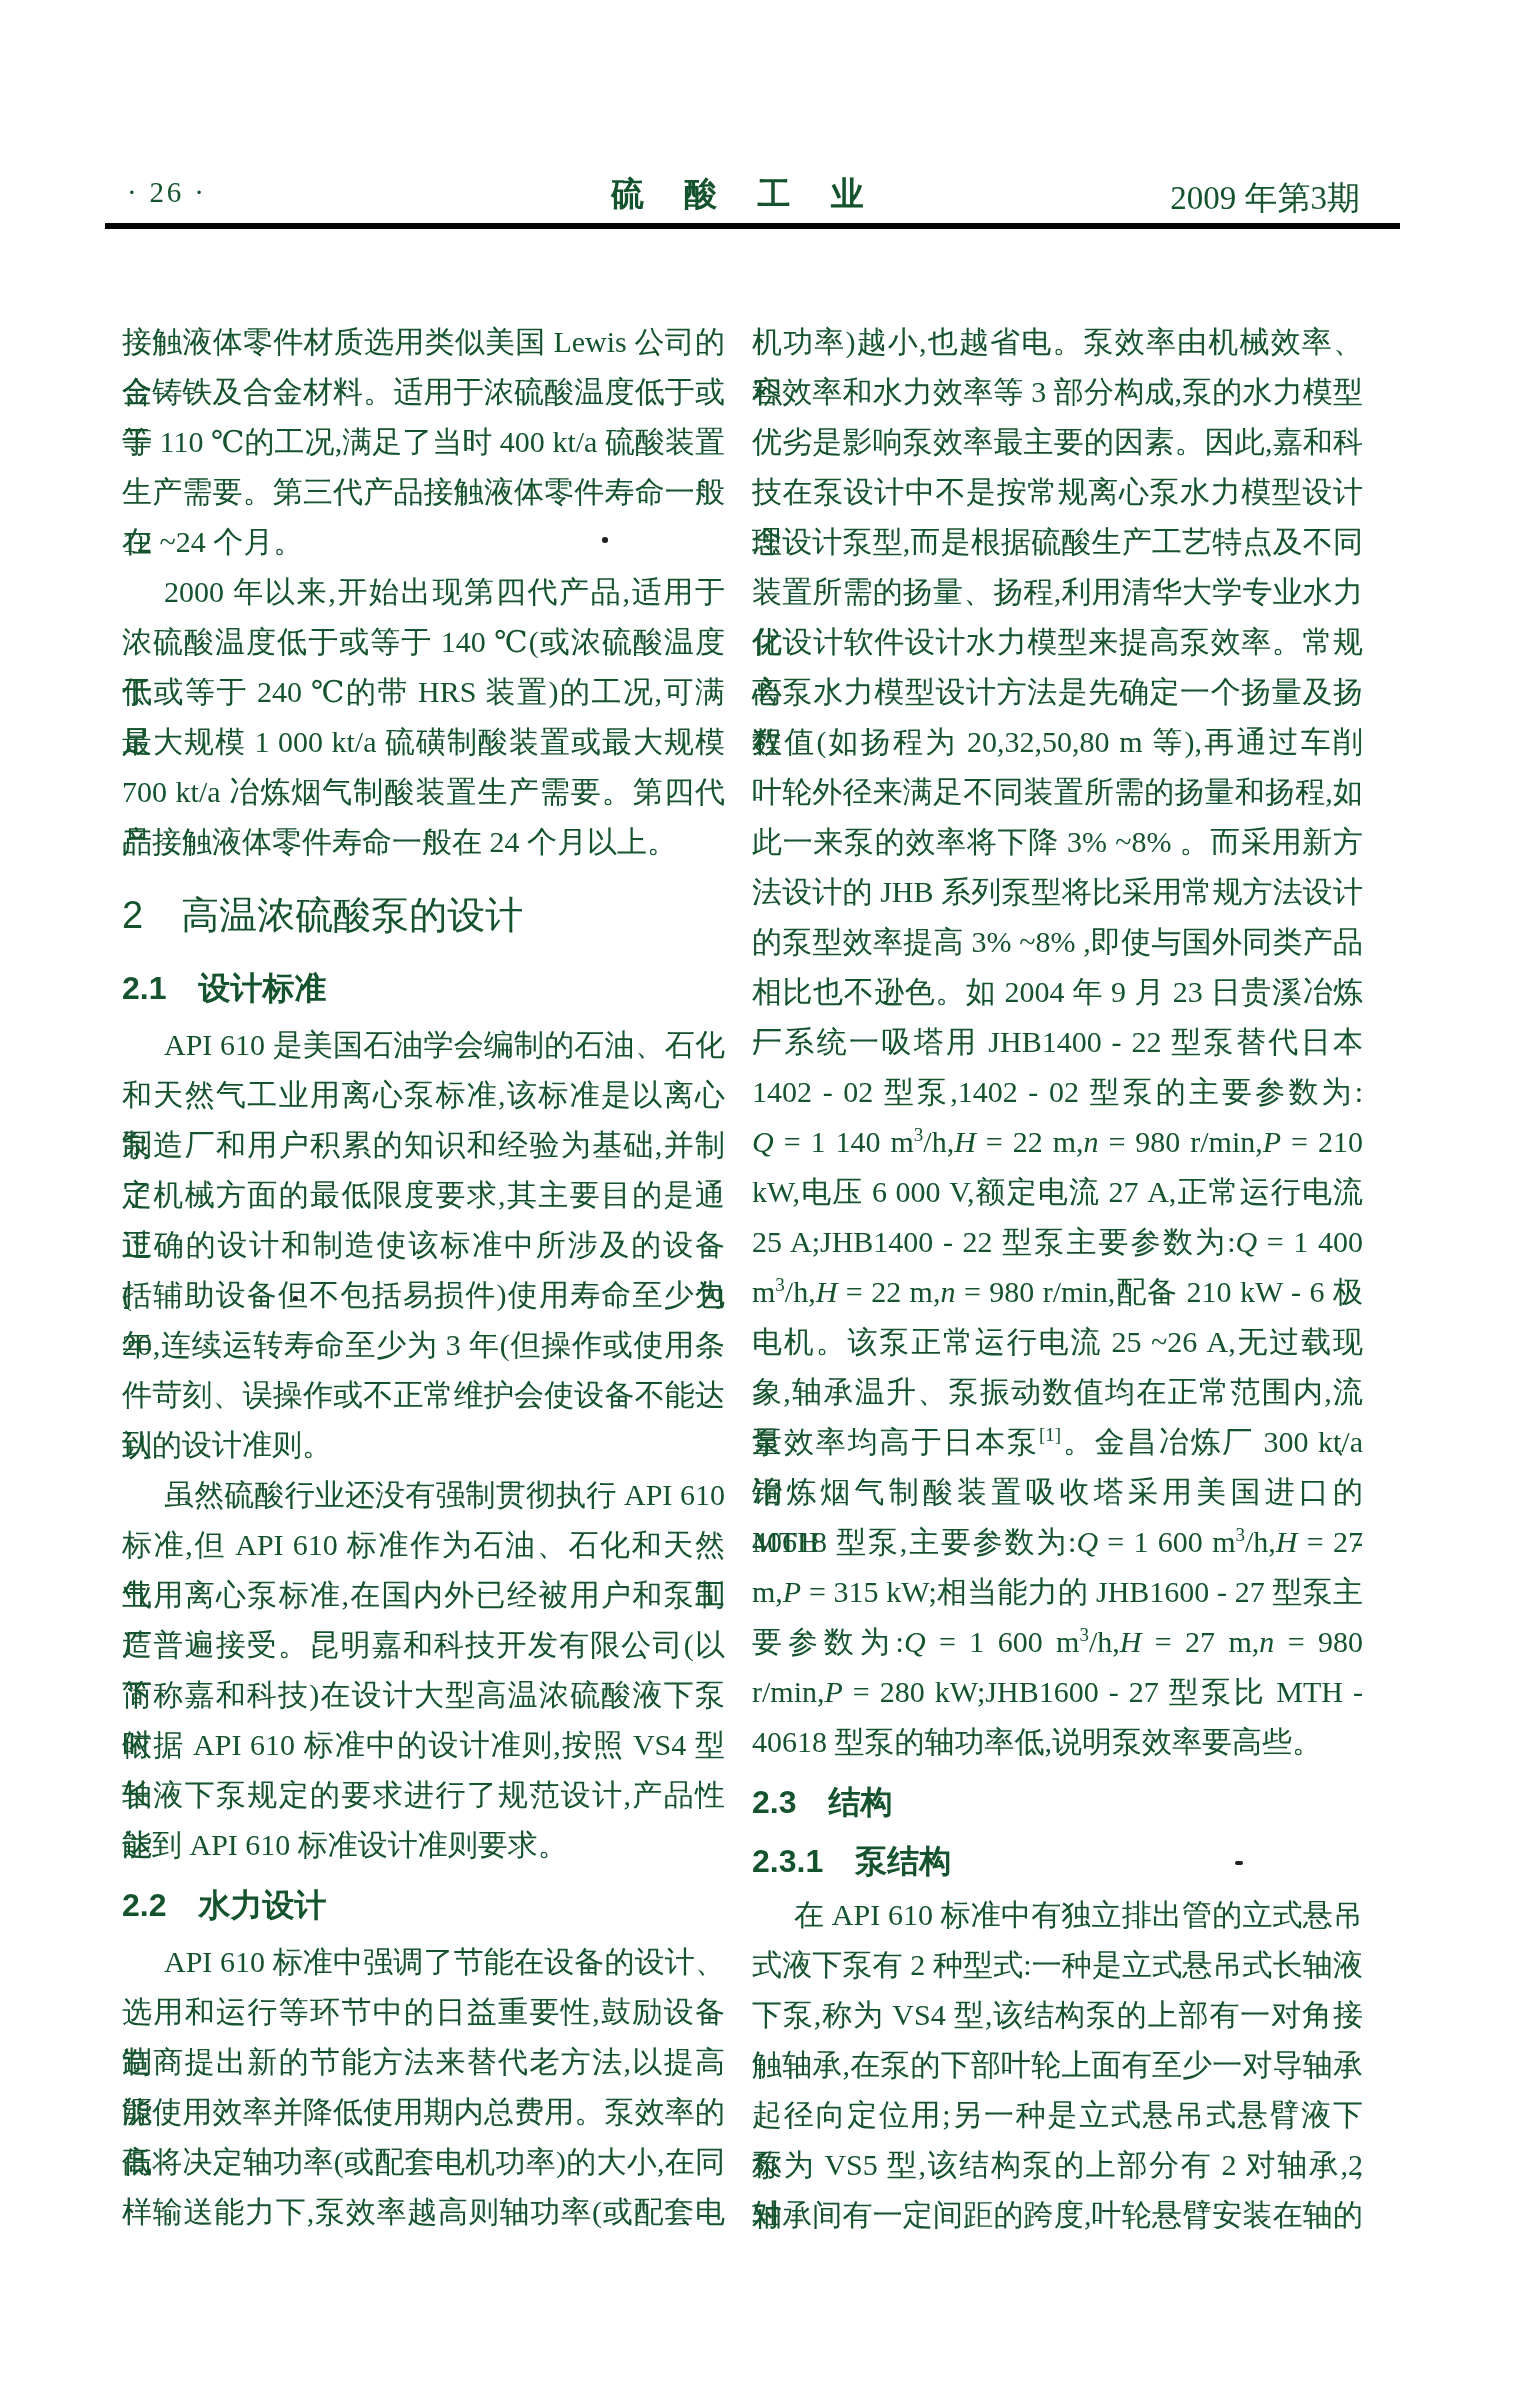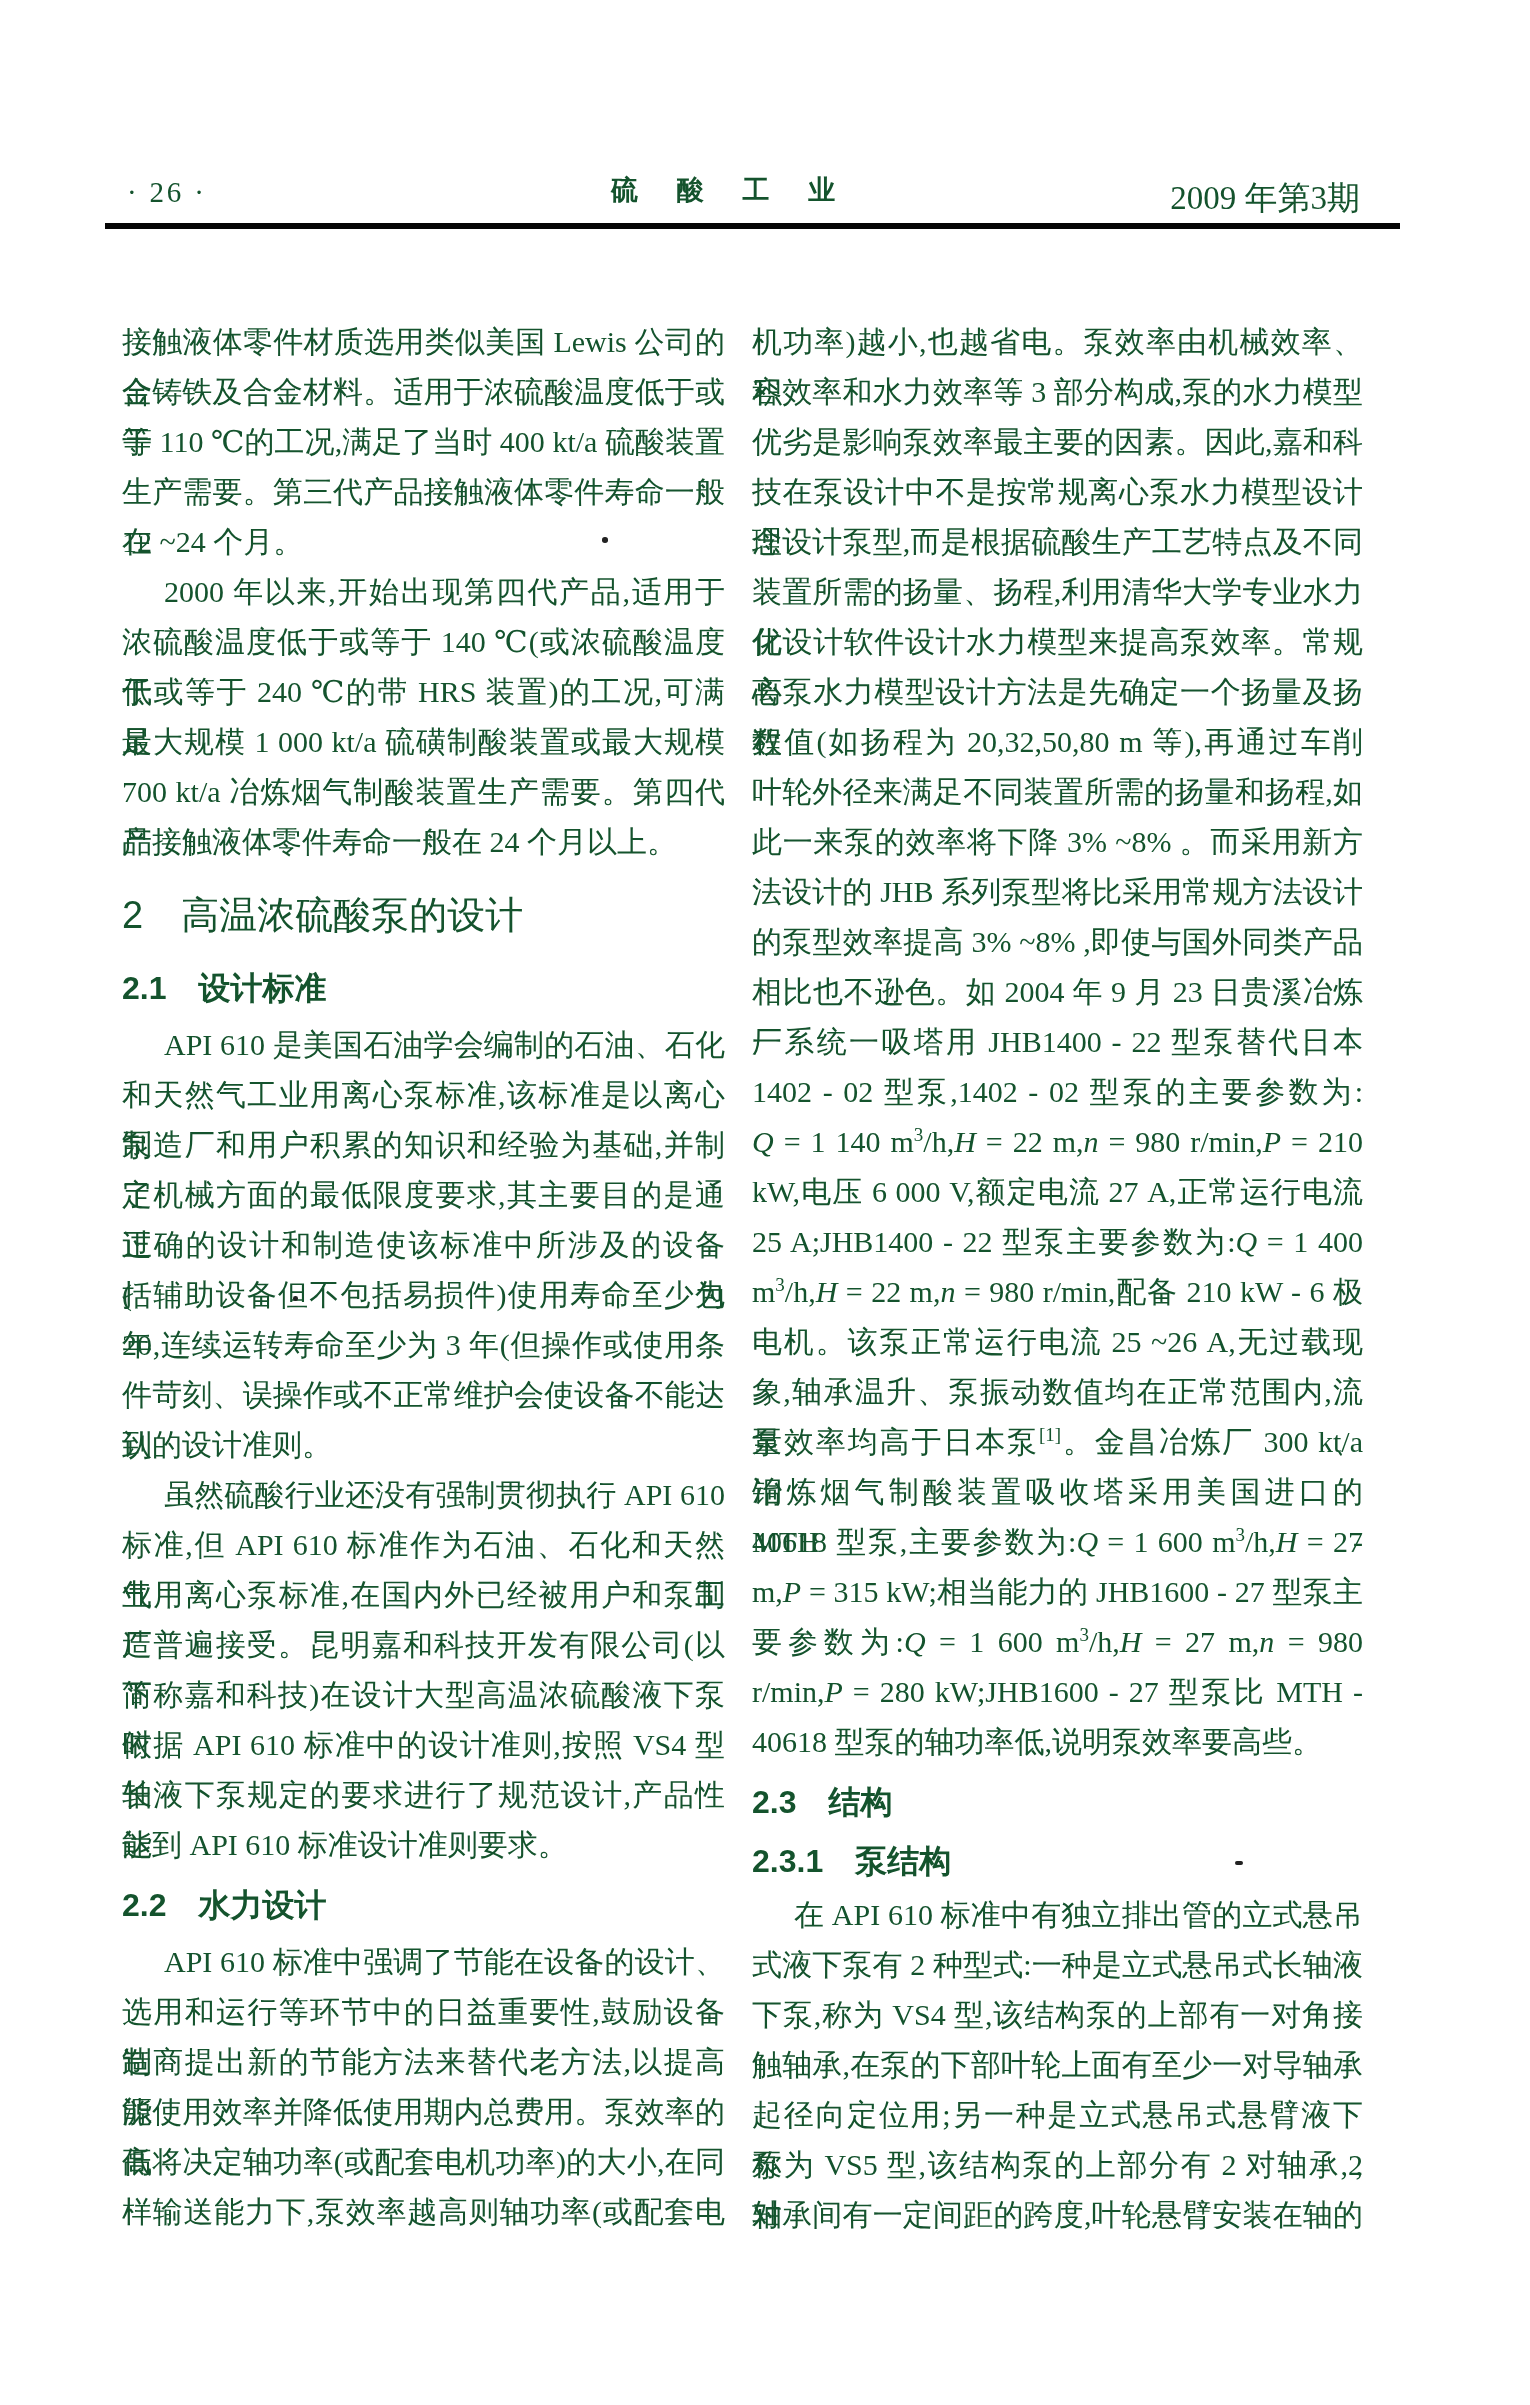--- a/index.html
+++ b/index.html
@@ -12,21 +12,21 @@
     overflow:hidden;
   }
   
   #header{position:absolute;top:0;left:0;width:1531px;height:230px;}
   .page-number{
     position:absolute;left:127px;top:176px;
     font-size:29px;letter-spacing:2.8px;white-space:nowrap;
   }
   .journal-title{
     position:absolute;left:611px;top:172px;
-    font-size:27px;font-weight:bold;letter-spacing:16px;white-space:nowrap;
+    font-size:33px;font-weight:bold;letter-spacing:16px;white-space:nowrap;
   }
   .issue-label{
     position:absolute;right:171px;top:176px;
     font-size:33px;white-space:nowrap;
   }
   .header-rule{
     position:absolute;top:223px;left:105px;width:1295px;height:5.6px;
     background:#050505;
   }
   

